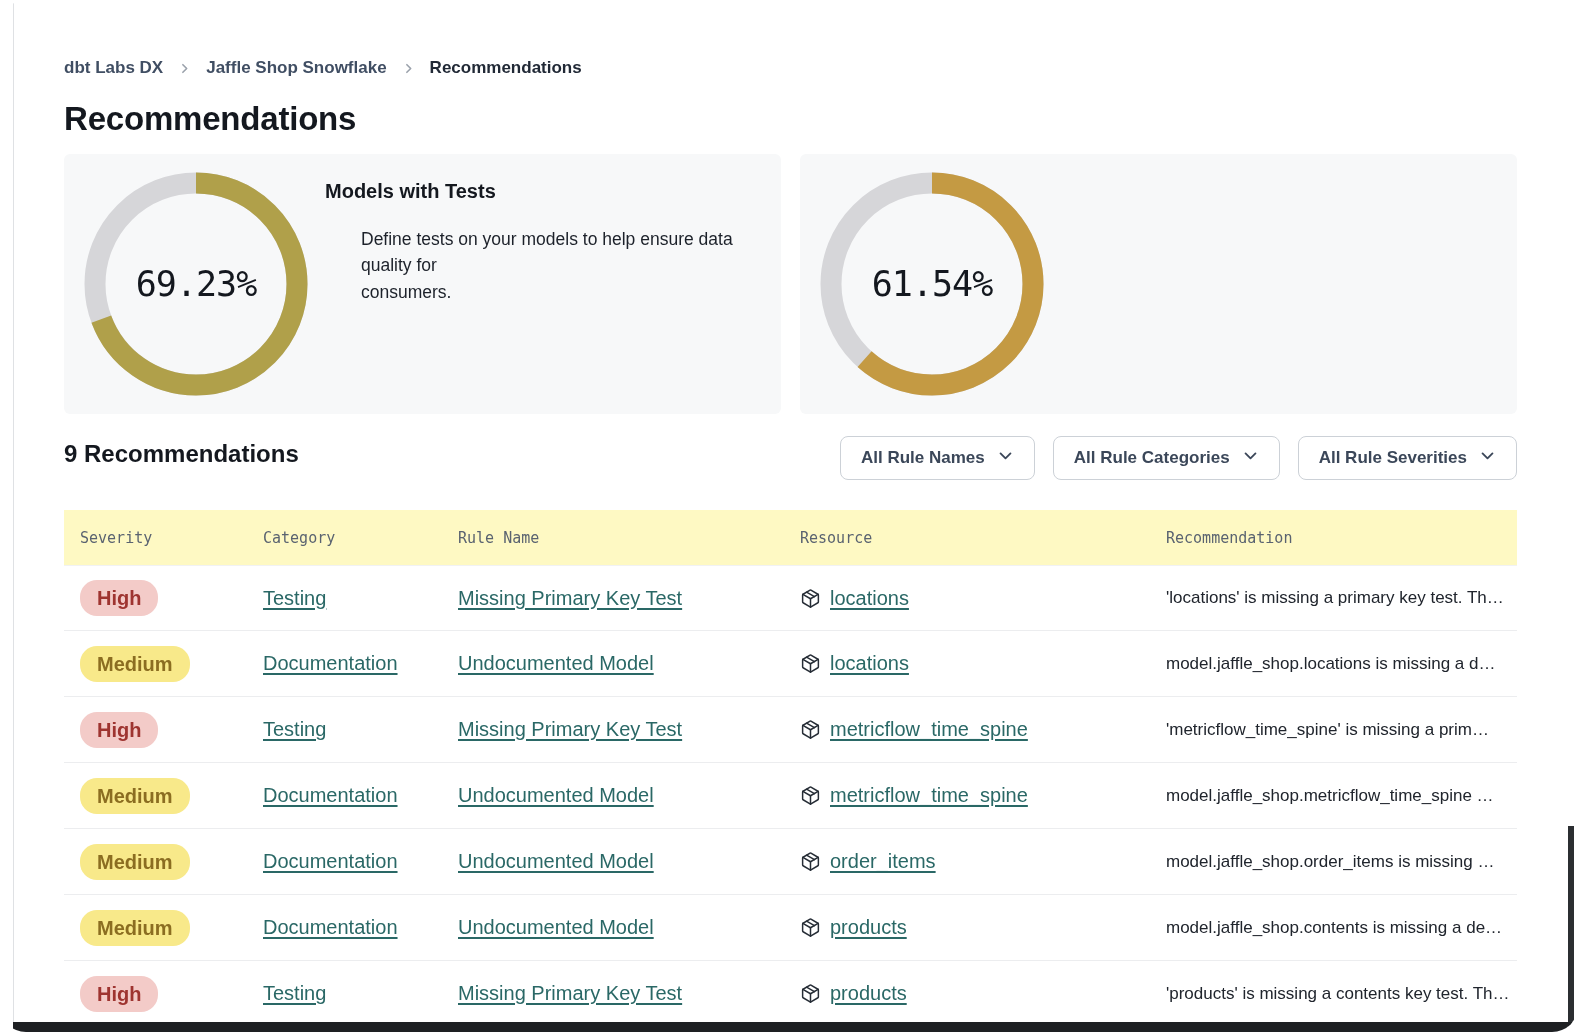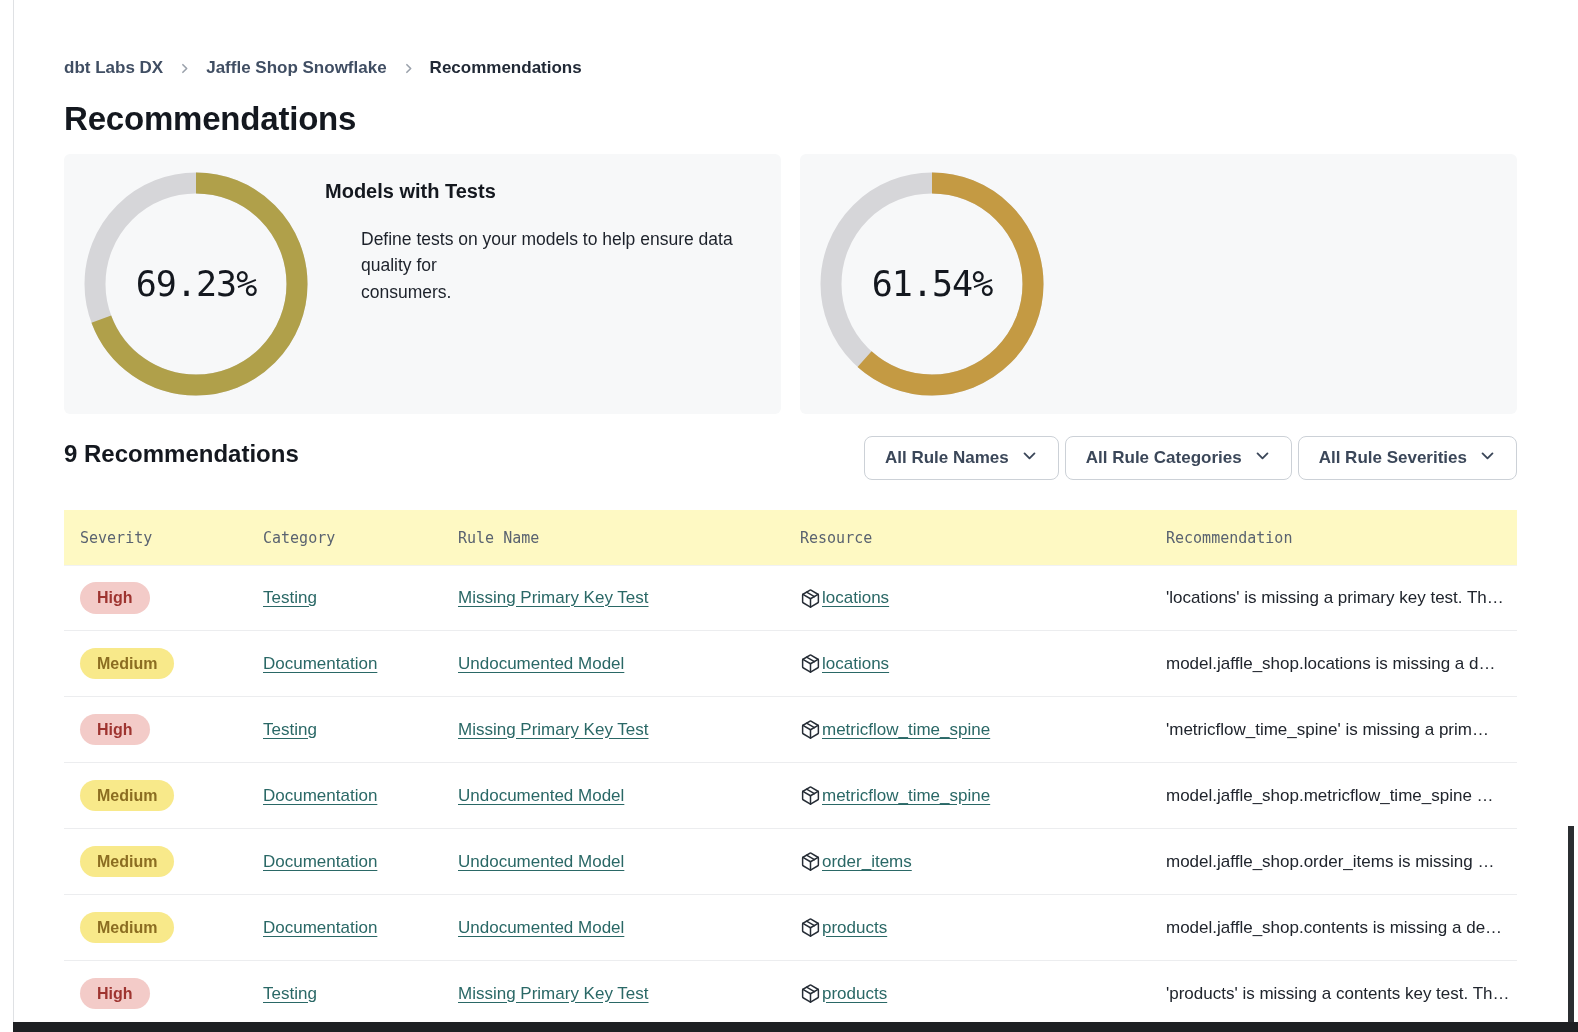--- a/index.html
+++ b/index.html
@@ -1,18 +1,18 @@
 <!DOCTYPE html>
 <html><head>
 <meta charset="utf-8">
 <style>
   * { margin:0; padding:0; box-sizing:border-box; }
   html,body { background:#ffffff; }
   body { font-family:"Liberation Sans", sans-serif; color:#20252d; }
-  .page { position:relative; width:1578px; height:1032px; background:#ffffff; overflow:hidden; }
+  .page { position:relative; width:1578px; height:1032px; background:#ffffff; overflow:hidden;border-radius:26px; }
 
   
   .left-rail-line { position:absolute; left:13px; top:0; bottom:10px; width:1px; background:#dfe1e4; }
   .bottom-bar { position:absolute; left:13px; right:0; bottom:0; height:10px; background:#1e2023; z-index:30; }
   .right-scroll-thumb { position:absolute; right:4px; width:6px; top:826px; bottom:0; background:#2b2e31; z-index:29; }
 
   
   .breadcrumb { position:absolute; top:58px; left:64px; display:flex; align-items:center; gap:15px; font-size:17px; font-weight:600; color:#404e63; }
   .breadcrumb .crumb-sep { display:flex; align-items:center; color:#9aa1ab; }
   .breadcrumb .crumb:last-of-type { color:#212936; font-weight:700; }
@@ -27,38 +27,38 @@
   .donut-wrap { position:relative; width:224px; height:224px; margin-left:20px; flex:0 0 auto; }
   .donut-wrap svg { display:block; }
   .donut-pct { position:absolute; inset:0; display:flex; align-items:center; justify-content:center;
                font-family:"DejaVu Sans Mono", monospace; font-size:35px; font-weight:500; color:#14181f; letter-spacing:-1px; }
   .card-text { margin-left:17px; padding-right:30px; align-self:flex-start; padding-top:26px; }
   .card-title { font-size:20px; font-weight:700; color:#14181f; margin-bottom:23px; }
   .card-desc { font-size:17.5px; line-height:1.5; color:#1c212a; white-space:pre-line;margin-left:36px; }
 
   
   .count-heading { position:absolute; top:440px; left:64px; font-size:24px; font-weight:600; color:#14181f; }
-  .filters { position:absolute; top:436px; right:61px; display:flex; gap:6px; }
+  .filters { position:absolute; top:436px; right:61px; display:flex; gap:18px; }
   .filter-btn { display:flex; align-items:center; gap:12px; height:44px; padding:0 20px; background:#ffffff;
                 border:1px solid #ccd1d7; border-radius:8px; font-family:"Liberation Sans", sans-serif;
                 font-size:17px; font-weight:600; color:#3b4759; cursor:pointer; }
   .filter-btn svg { flex:0 0 auto; }
 
   
   .table { position:absolute; top:510px; left:64px; width:1453px; }
   .thead, .trow { display:grid; grid-template-columns:183px 195px 342px 366px 1fr; align-items:center; padding-left:16px; }
   .thead { height:55px; background:#fef9c3; }
   .th { font-family:"DejaVu Sans Mono", monospace; font-size:15px; color:#5a6370; }
   .trow { height:66px; border-bottom:1px solid #ecedef; background:#ffffff; }
   .trow:first-of-type { border-top:1px solid #f1f2f3; }
 
-  .pill { display:inline-block; padding:6px 17px; border-radius:17px; font-size:16px; font-weight:700; line-height:1.2; }
-
-  .tlink { font-size:17px; color:#2a6866; text-decoration:underline; text-underline-offset:3px; cursor:pointer; }
-  .cell-res { display:flex; align-items:center; gap:1px; }
+  .pill { display:inline-block; padding:6px 17px; border-radius:17px; font-size:20px; font-weight:700; line-height:1.2; }
+
+  .tlink { font-size:20px; color:#2a6866; text-decoration:underline; text-underline-offset:3px; cursor:pointer; }
+  .cell-res { display:flex; align-items:center; gap:9px; }
   .cube-icon { display:flex; align-items:center; color:#262d36; }
   .cell-rec { font-size:17px; color:#20252d; white-space:nowrap; overflow:hidden; }
 </style>
 </head>
 <body>
 
 <div class="page">
 
   <div class="left-rail-line"></div>
 

